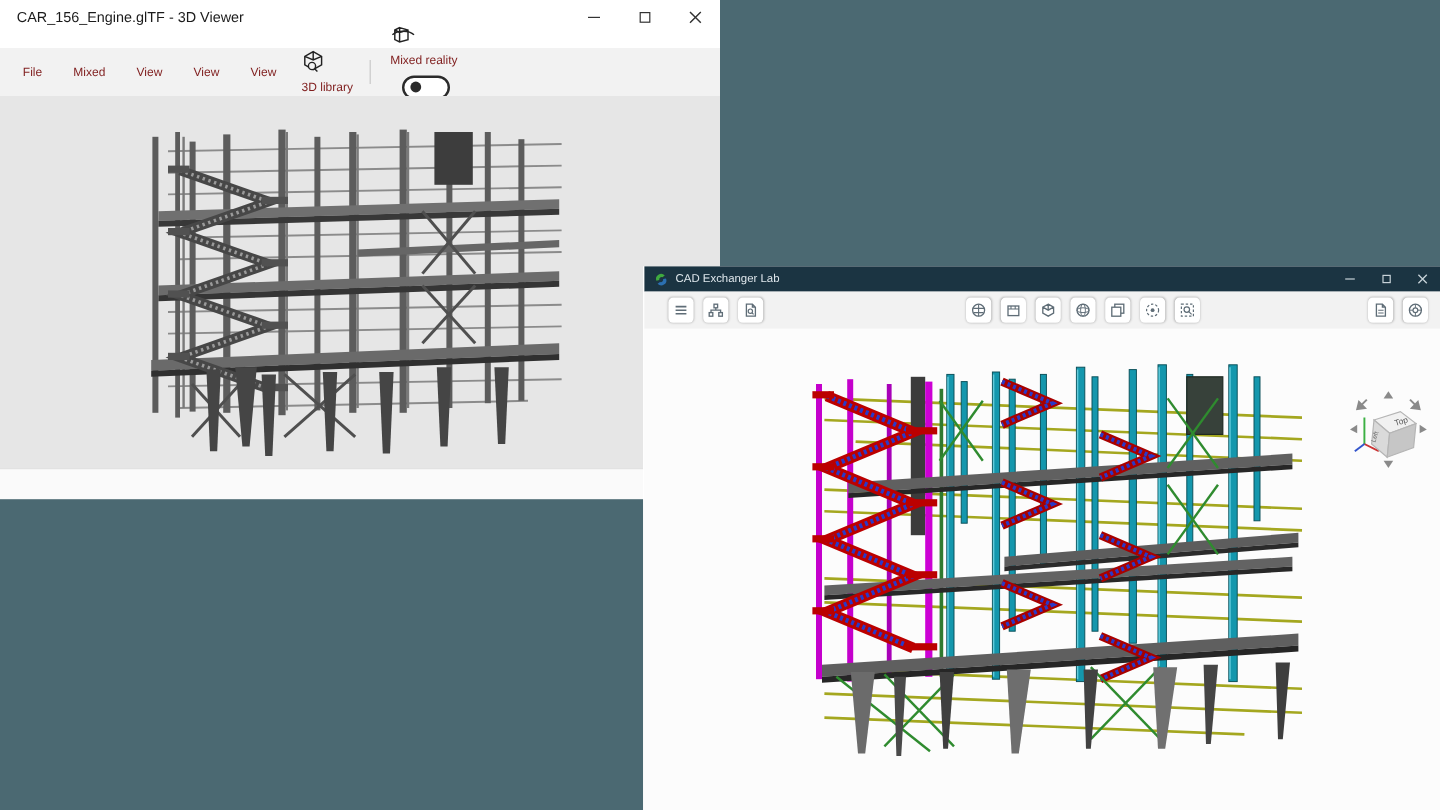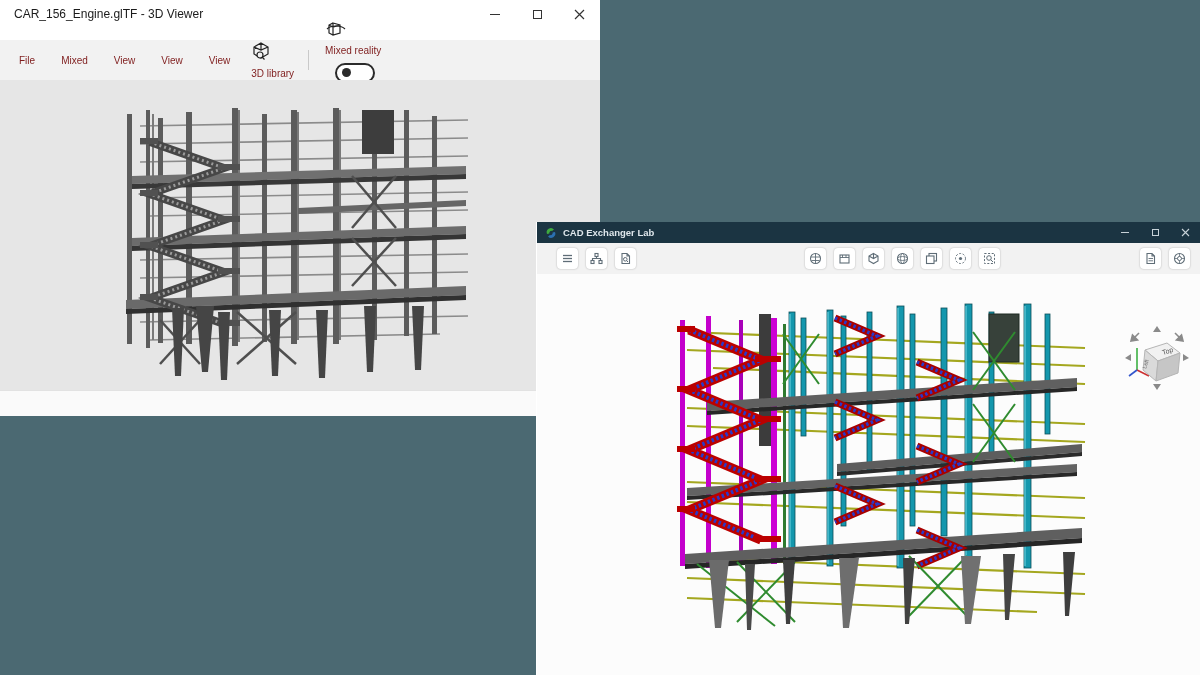--- a/index.html
+++ b/index.html
@@ -26,21 +26,21 @@
   .viewer-viewport { position:relative; height:310px; background:#e6e6e6; }
   .viewer-bottombar { height:26px; background:#fafafa; border-top:1px solid #e2e2e2;
                       display:flex; align-items:center; justify-content:flex-end; gap:12px; padding-right:14px; }
 
   
 
   
   .cad-win { position:absolute; left:536px; top:222px; width:664px; height:453px; background:#fcfcfc;
              border-left:1px solid #ffffff; }
   .cad-titlebar { height:21px; background:#1b3442; display:flex; align-items:center; }
-  .cad-title { flex:1; color:#dfe7ec; font-size:9.5px; margin-left:6px;font-weight:bold; }
+  .cad-title { flex:1; color:#dfe7ec; font-size:9.5px; margin-left:6px; }
   .cad-logo { margin-left:8px; display:flex; }
   .cad-btn { width:30px; height:21px; display:flex; align-items:center; justify-content:center; }
   .cglyph-min { width:8px; height:1px; background:#c7d2d8; }
   .cglyph-max { width:7px; height:7px; border:1px solid #c7d2d8; }
   .cad-toolbar { position:relative; height:31px; background:#f2f2f2; display:flex; align-items:center; }
   .tb-group { display:flex; gap:8px; }
   .tb-left { margin-left:20px; }
   .tb-center { position:absolute; left:268px; top:5px; }
   .tb-right { position:absolute; right:10px; top:5px; }
   .tb-btn { width:21px; height:21px; background:#fff; border-radius:4px; box-shadow:0 0 2px rgba(0,0,0,.28);

